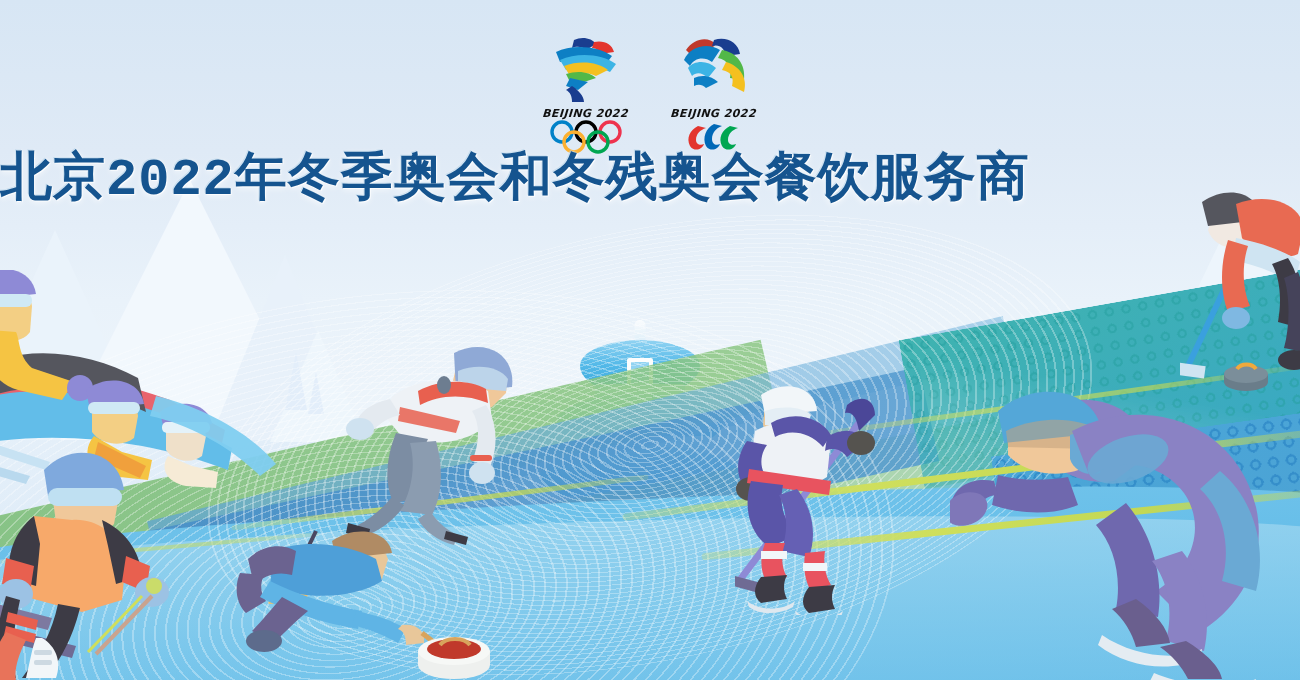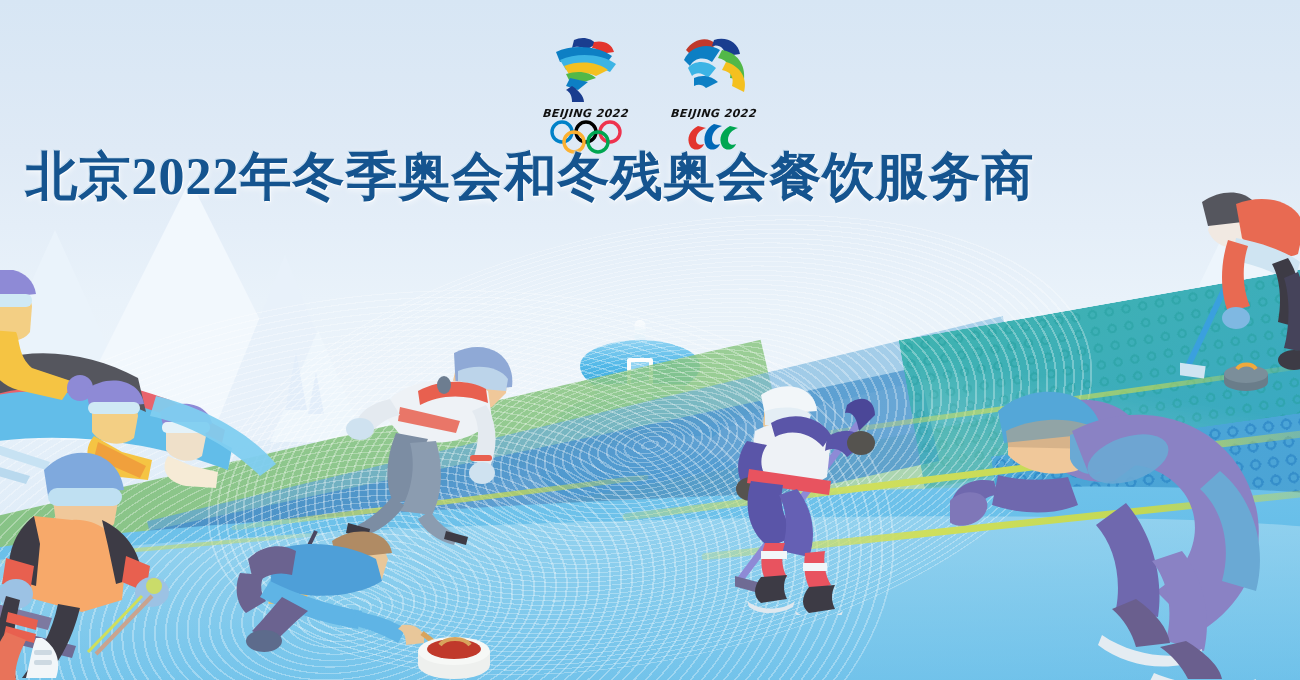--- a/index.html
+++ b/index.html
@@ -148,22 +148,22 @@
   .emblems { position:absolute; left:0; top:34px; width:1300px; text-align:center; z-index:40; }
   .emblem { display:inline-block; vertical-align:top; width:108px; margin:0 8px; }
   .emblem-word {
     font-family:"DejaVu Sans", sans-serif; font-weight:700; font-style:italic;
     font-size:11px; letter-spacing:.4px; color:#111; margin-top:1px;
     transform:skewX(-6deg);
   }
 
   
   .title {
-    position:absolute; left:0; top:142px; width:1060px; text-align:center; z-index:50;
-    font-family:Liberation Serif, serif;
+    position:absolute; left:0; top:142px; width:1060px; z-index:50;
+    font-family:Liberation Mono, monospace;
     font-weight:700; font-size:52px; letter-spacing:1px;
     color:#15548f;
     text-shadow:
        0 0 2px rgba(255,255,255,.95),
        1px 1px 0 rgba(255,255,255,.75),
       -1px -1px 0 rgba(160,200,230,.55),
        0 2px 6px rgba(255,255,255,.7);
     white-space:nowrap;
   }
 

